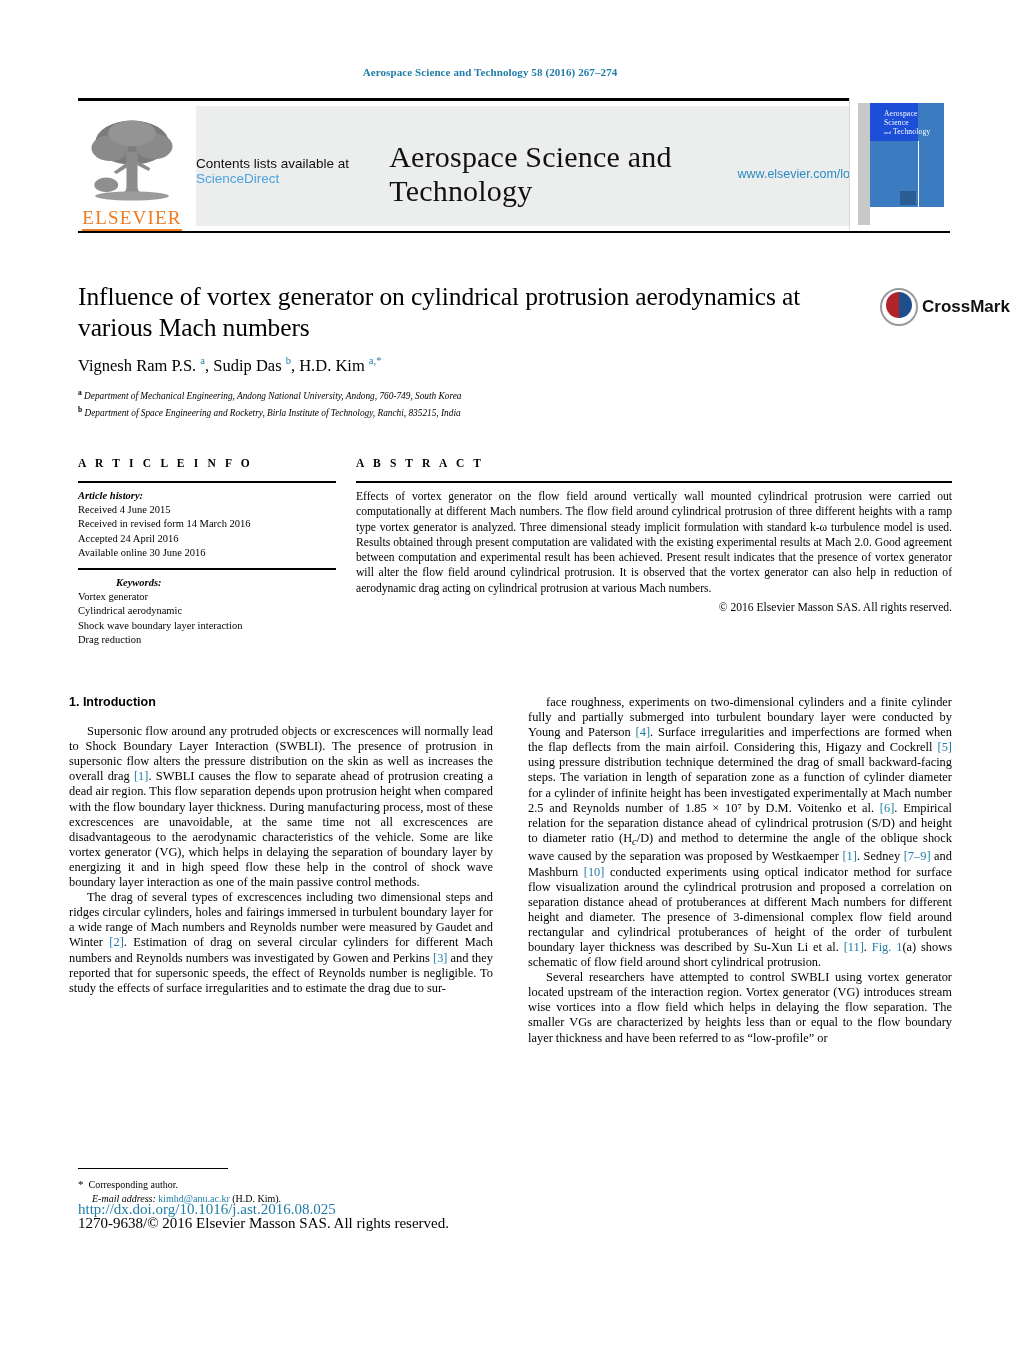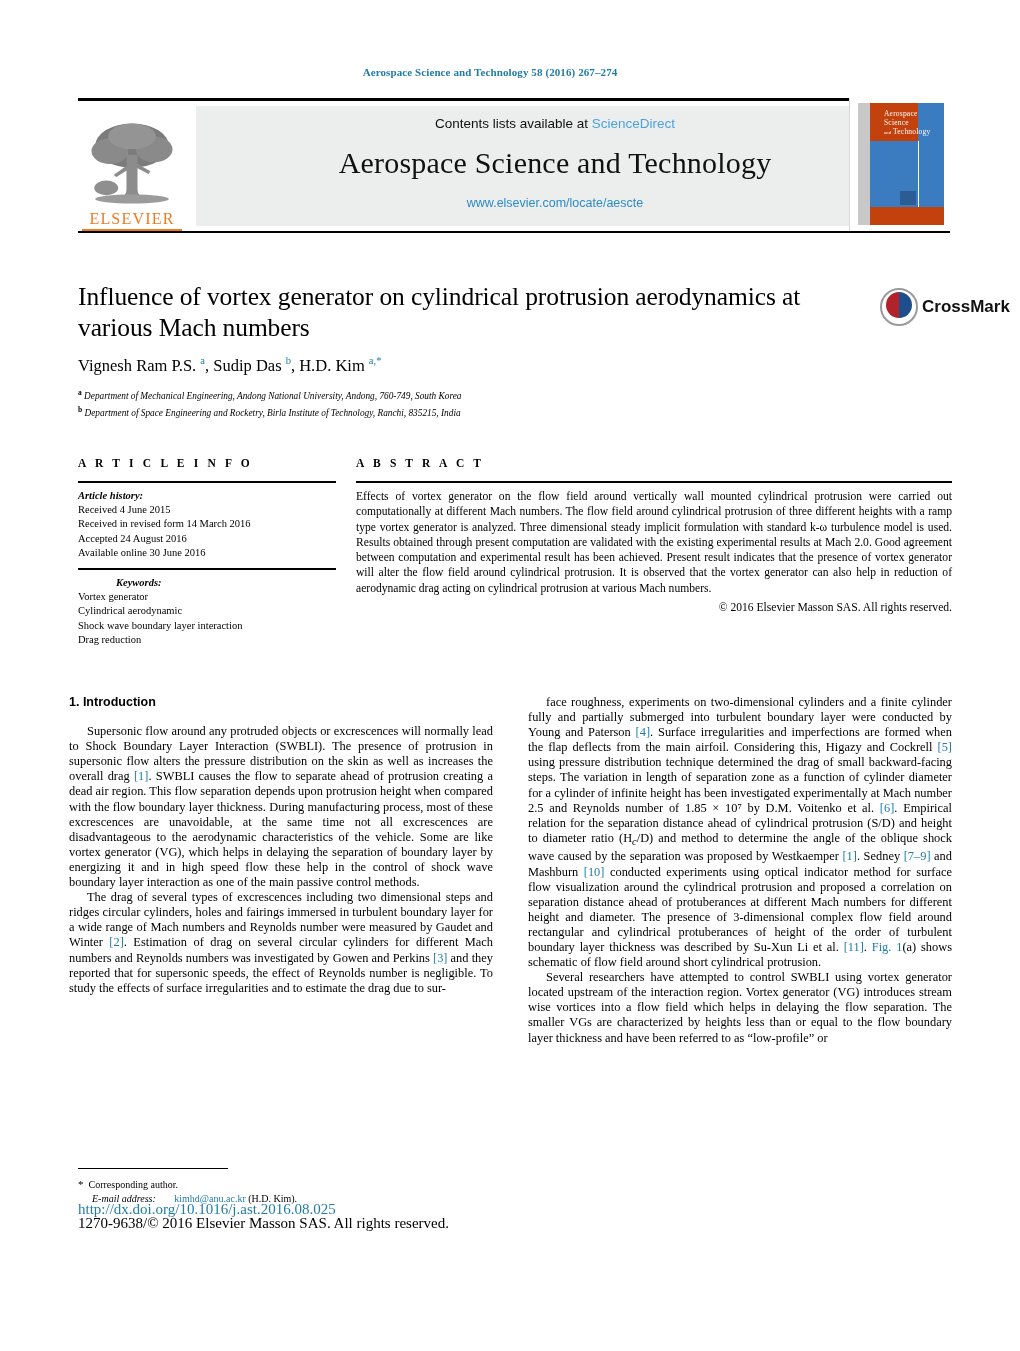--- a/index.html
+++ b/index.html
@@ -66,21 +66,21 @@
     align-items: center;
     justify-content: flex-end;
   }
   .elsevier-tree {
     width: 92px;
     height: 92px;
     margin-top: 4px;
   }
   .elsevier-word {
     font-family: "Liberation Serif", serif;
-    font-size: 16px;
+    font-size: 19px;
     letter-spacing: 1.2px;
     color: #ec7b22;
     font-weight: normal;
     line-height: 1;
     margin-top: 1px;
   }
   .elsevier-underline {
     width: 100px;
     height: 2px;
     background: #ec7b22;
@@ -89,21 +89,20 @@
 
   
   .banner {
     position: absolute;
     left: 118px;
     top: 8px;
     width: 718px;
     height: 120px;
     background: #eceded;
     display: flex;
-    flex-direction: column;
     align-items: center;
     justify-content: flex-start;
   }
   .banner-contents {
     margin-top: 10px;
     font-family: "Liberation Sans", sans-serif;
     font-size: 13.5px;
     color: #111;
   }
   .banner-contents .sd {
@@ -129,22 +128,22 @@
     right: 0px;
     top: 0px;
     width: 100px;
     height: 133px;
     background: #ffffff;
     border-left: 1px solid #d9d9d9;
   }
   .cover-inner {
     position: absolute;
     left: 8px; top: 5px;
-    width: 86px; height: 122px;
-    background: #c2410c;
+    width: 86px; height: 104px;
+    background: #1d4ed8;
   }
   .cover-spine {
     position: absolute;
     left: 0; top: 0;
     width: 12px; height: 122px;
     background: #c8c8c8;
   }
   .cover-main {
     position: absolute;
     left: 12px; top: 0;
@@ -357,21 +356,21 @@
   }
   .footnote {
     position: absolute;
     left: 78px; top: 1178px;
     width: 424px;
     font-size: 10px;
     line-height: 13.5px;
   }
   .footnote .star { font-size: 11px; }
   .footnote .em-lbl { font-style: italic; }
-  .footnote a { color: #1f7ca8; text-decoration: none; margin-left: 16px; }
+  .footnote a { color: #1f7ca8; text-decoration: none; }
 
   .footer {
     position: absolute;
     left: 78px; top: 1202px;
     width: 500px;
     font-size: 15px;
     line-height: 14px;
   }
   .footer .doi { color: #1f7ca8; }
 </style>
@@ -446,21 +445,21 @@
     </div>
     <div class="crossmark-label">CrossMark</div>
   </div>
 
   <div class="info-head">A R T I C L E  I N F O</div>
   <div class="info-rule"></div>
   <div class="info-history">
     <div class="lbl">Article history:</div>
     <div>Received 4 June 2015</div>
     <div>Received in revised form 14 March 2016</div>
-    <div>Accepted 24 August 2016</div>
+    <div>Accepted 24 April 2016</div>
     <div>Available online 30 June 2016</div>
   </div>
   <div class="info-rule2"></div>
   <div class="info-keywords">
     <div class="lbl">Keywords:</div>
     <div>Vortex generator</div>
     <div>Cylindrical aerodynamic</div>
     <div>Shock wave boundary layer interaction</div>
     <div>Drag reduction</div>
   </div>

